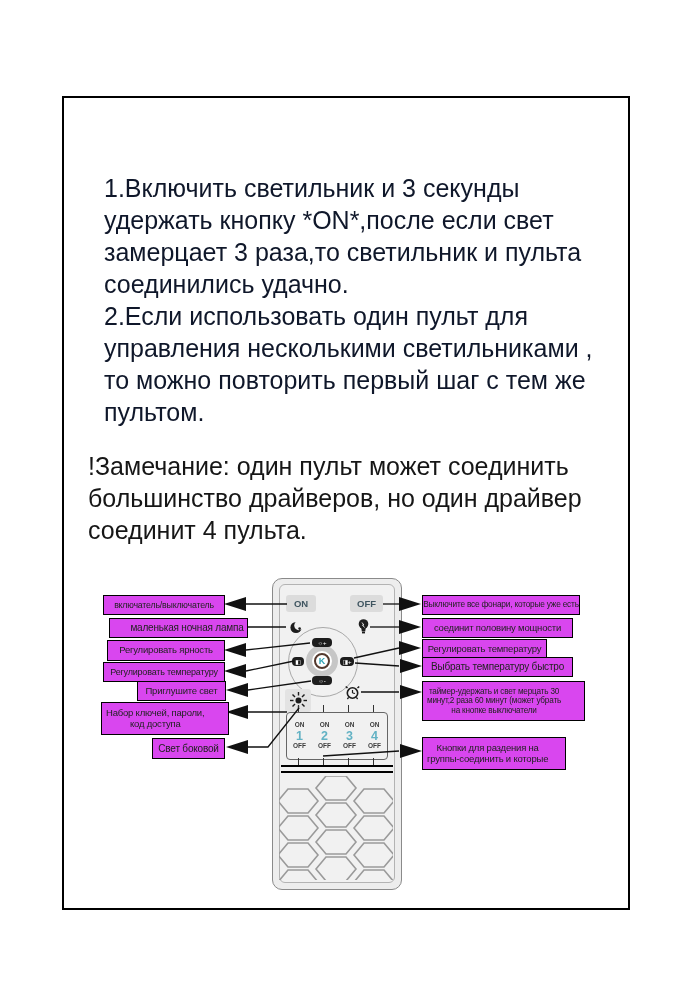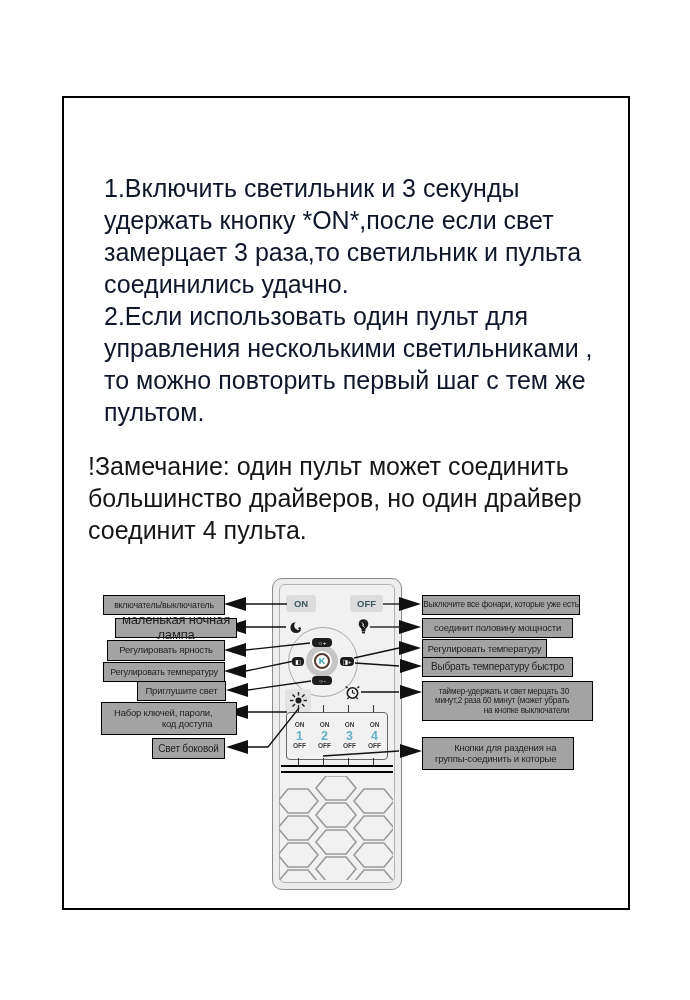--- a/index.html
+++ b/index.html
@@ -4,24 +4,24 @@
 <style>
   html,body{margin:0;padding:0;background:#fff;}
   .page{position:relative;width:690px;height:1000px;background:#fff;overflow:hidden;
         font-family:"Liberation Sans",sans-serif;color:#111;}
   .abs{position:absolute;}
   .frame{left:62px;top:96px;width:564px;height:810px;border:2px solid #000;}
   .title{left:62px;top:104px;width:566px;text-align:center;font-size:32px;font-weight:bold;
          letter-spacing:-0.5px;}
   .bodytext{left:104px;top:172px;width:520px;font-size:25px;line-height:32px;color:#0f172a;}
   .notetext{left:88px;top:450px;width:520px;font-size:25px;line-height:32px;color:#161616;}
-  .callout{position:absolute;border:1px solid #000;background:#a3a3a3;display:flex;align-items:center;
+  .callout{position:absolute;border:1px solid #000;background:#d946ef;display:flex;align-items:center;
            justify-content:center;text-align:center;white-space:pre-line;line-height:1.15;
            color:#222;z-index:10;letter-spacing:-0.2px;}
-  .callout.lft{justify-content:flex-start;text-align:right;padding-left:12px;}
+  .callout.lft{justify-content:flex-start;text-align:center;padding-left:4px;}
   .overlay{left:0;top:0;width:690px;height:1000px;z-index:5;pointer-events:none;}
   
   .remote-body{left:272px;top:578px;width:128px;height:310px;background:#ededed;
                border:1.5px solid #8a8a8a;border-radius:10px;z-index:1;}
   .remote-inner{left:279px;top:584px;width:114px;height:297px;background:#f1f1f1;
                 border:1px solid #b3b3b3;border-radius:6px;z-index:1;}
   .rbtn{position:absolute;background:#dcdcdc;border-radius:3px;display:flex;align-items:center;
         justify-content:center;font-size:9.5px;font-weight:bold;color:#3f5560;z-index:2;}
   .pill{position:absolute;background:#1d1d1d;border-radius:4px;color:#fff;font-size:6px;
         display:flex;align-items:center;justify-content:center;z-index:3;line-height:1;}
@@ -210,21 +210,21 @@
       <polygon points="421,604 399,597 399,611"></polygon>
       <polygon points="421,627 399,620 399,634"></polygon>
       <polygon points="421,648 399,641 399,655"></polygon>
       <polygon points="422,666 400,659 400,673"></polygon>
       <polygon points="422,692 400,685 400,699"></polygon>
       <polygon points="422,751 400,744 400,758"></polygon>
     </g>
   </svg>
 
   <div class="callout" style="left:103px;top:595px;width:120px;height:18px;font-size:8.8px;">включатель/выключатель</div>
-  <div class="callout" style="left:115px;top:618px;width:120px;height:18px;font-size:13px;">маленькая ночная лампа</div>
+  <div class="callout" style="left:109px;top:618px;width:120px;height:18px;font-size:10px;padding-left:17px;">маленькая ночная лампа</div>
   <div class="callout" style="left:107px;top:640px;width:116px;height:19px;font-size:9.5px;">Регулировать ярность</div>
   <div class="callout" style="left:103px;top:662px;width:120px;height:18px;font-size:9px;">Регулировать температуру</div>
   <div class="callout" style="left:137px;top:681px;width:87px;height:18px;font-size:9.5px;">Приглушите свет</div>
   <div class="callout lft" style="left:101px;top:702px;width:122px;height:31px;font-size:9.5px;">Набор ключей, пароли,
 код доступа</div>
   <div class="callout" style="left:152px;top:738px;width:71px;height:19px;font-size:10px;">Свет боковой</div>
 
   <div class="callout" style="left:422px;top:595px;width:156px;height:18px;font-size:8.3px;">Выключите все фонари, которые уже есть</div>
   <div class="callout" style="left:422px;top:618px;width:149px;height:18px;font-size:9.5px;">соединит половину мощности</div>
   <div class="callout" style="left:422px;top:639px;width:123px;height:18px;font-size:9.5px;">Регулировать температуру</div>

